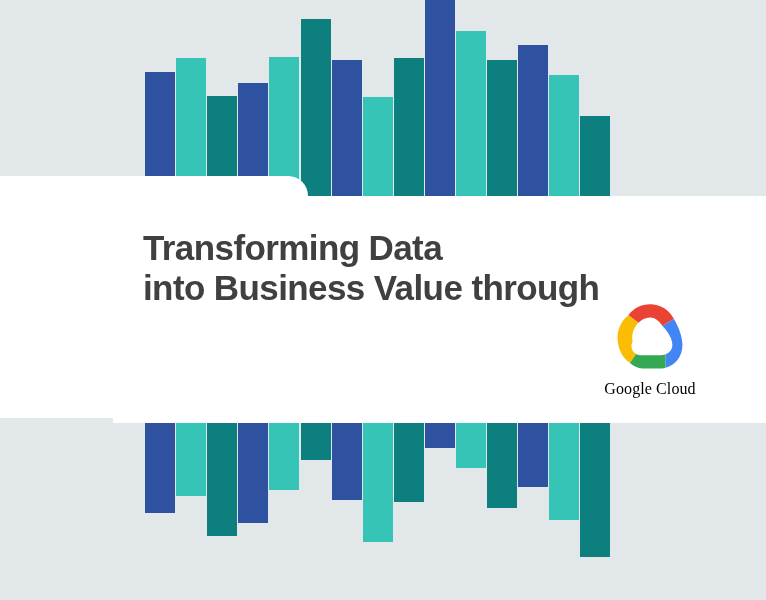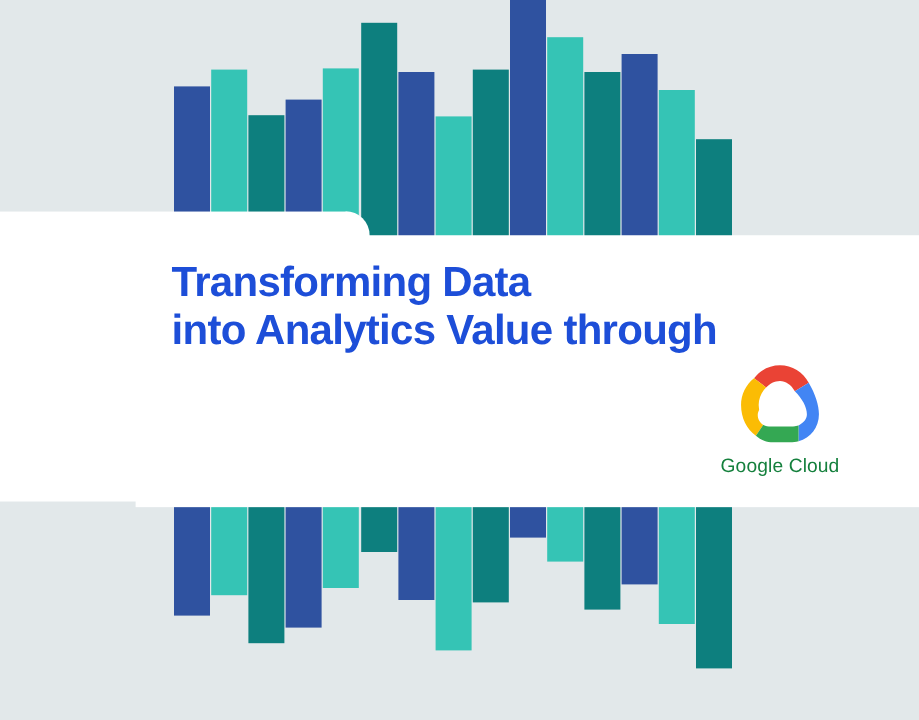--- a/index.html
+++ b/index.html
@@ -78,23 +78,23 @@
     width: 20px;
     height: 21px;
     background: #ffffff;
     border-top-right-radius: 20px;
   }
 
   
   #headline {
     position: absolute;
     left: 143px;
-    top: 216px;
+    top: 228px;
     width: 500px;
-    color: #1d4ed8;
+    color: #404040;
     font-family: "Liberation Sans", sans-serif;
     font-weight: bold;
     font-size: 35px;
     line-height: 40px;
     letter-spacing: -0.6px;
   }
   #headline .ln { display: block; white-space: nowrap; }
 
   
   #gc-lockup {
@@ -106,23 +106,23 @@
   }
   #gc-logo {
     display: block;
     margin: 0 auto;
     width: 78px;
     height: 68px;
   }
   #gc-wordmark {
     display: block;
     margin-top: 10px;
-    font-family: Liberation Sans, sans-serif;
+    font-family: Liberation Serif, serif;
     font-size: 16px;
-    color: #15803d;
+    color: #000000;
     letter-spacing: 0.1px;
     white-space: nowrap;
   }
 </style>
 </head>
 <body>
 
 <div id="slide">
 
   <div class="chart" id="chart-top">
@@ -159,21 +159,21 @@
       <div class="bar bar-bottom" style="left: 518.2px; width: 30px; height: 67px; background: rgb(47, 82, 160);"></div>
       <div class="bar bar-bottom" style="left: 549.3px; width: 30px; height: 100px; background: rgb(53, 196, 181);"></div>
       <div class="bar bar-bottom" style="left: 580.4px; width: 30px; height: 137px; background: rgb(13, 127, 126);"></div>
     </div>
 
   <div id="panel"></div>
   <div id="panel-corner"></div>
 
   <div id="headline">
     <span class="ln">Transforming Data</span>
-    <span class="ln">into Analytics Value through</span>
+    <span class="ln">into Business Value through</span>
   </div>
 
   <div id="gc-lockup">
     <svg id="gc-logo" viewBox="0 0 100 88" aria-hidden="true">
       <g id="gc-logo-g">
           <path d="M50 3 C63 3 75 10 81 22 L66 31 C62 24 56 20 50 20 C44 20 39 23 35 27 L22 17 C29 8 39 3 50 3 Z" fill="#ea4335"></path>
           <path d="M81 22 C88 34 92 46 92 56 C92 70 83 82 70 85 L70 68 C76 65 79 61 79 56 C79 48 74 39 66 31 Z" fill="#4285f4"></path>
           <path d="M22 17 L35 27 C30 32 27 39 27 46 C27 53 30 59 35 63 L24 79 C14 72 8 60 8 46 C8 35 13 24 22 17 Z" fill="#fbbc04"></path>
           <path d="M24 79 L35 63 C39 66 44 68 50 68 L70 68 L70 85 C67 86 64 86 61 86 L40 86 C34 86 29 83 24 79 Z" fill="#34a853"></path>
           <path d="M45 35 C53 35 60 40 62 47 L64 47 C70 47 75 52 75 58 C75 64 70 69 64 69 L38 69 C31 69 26 63 26 57 C26 51 31 46 37 45 C38 39 41 35 45 35 Z" fill="#ffffff"></path>

